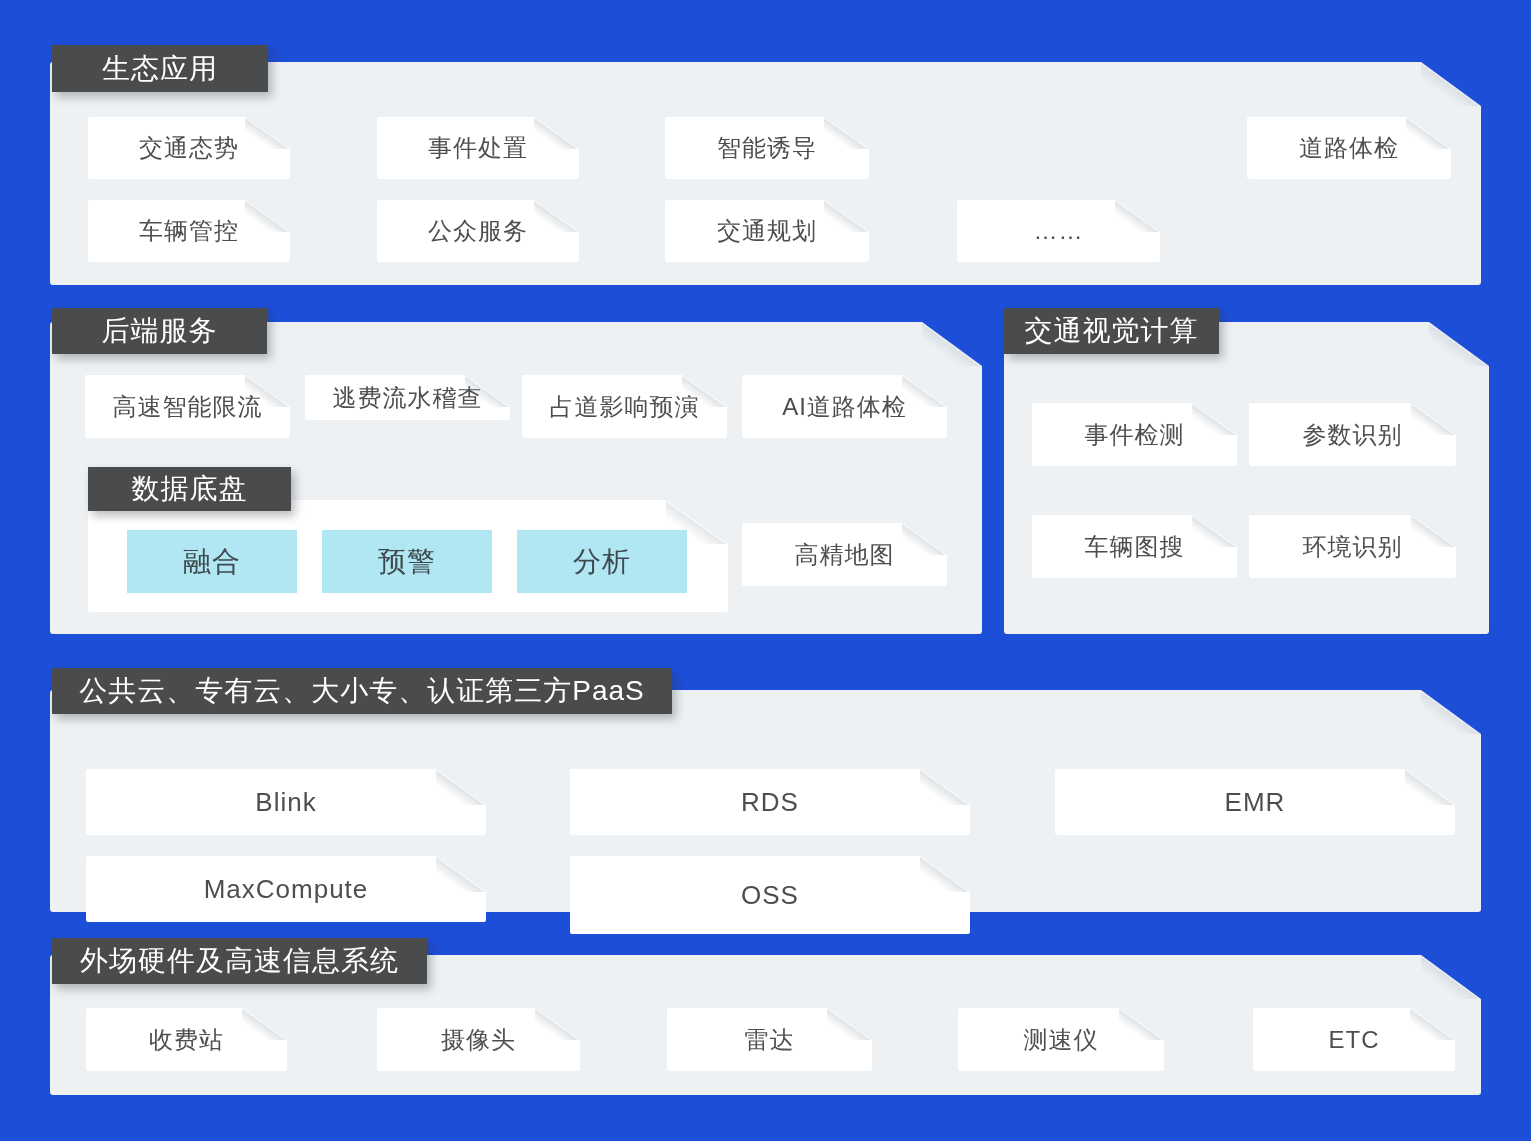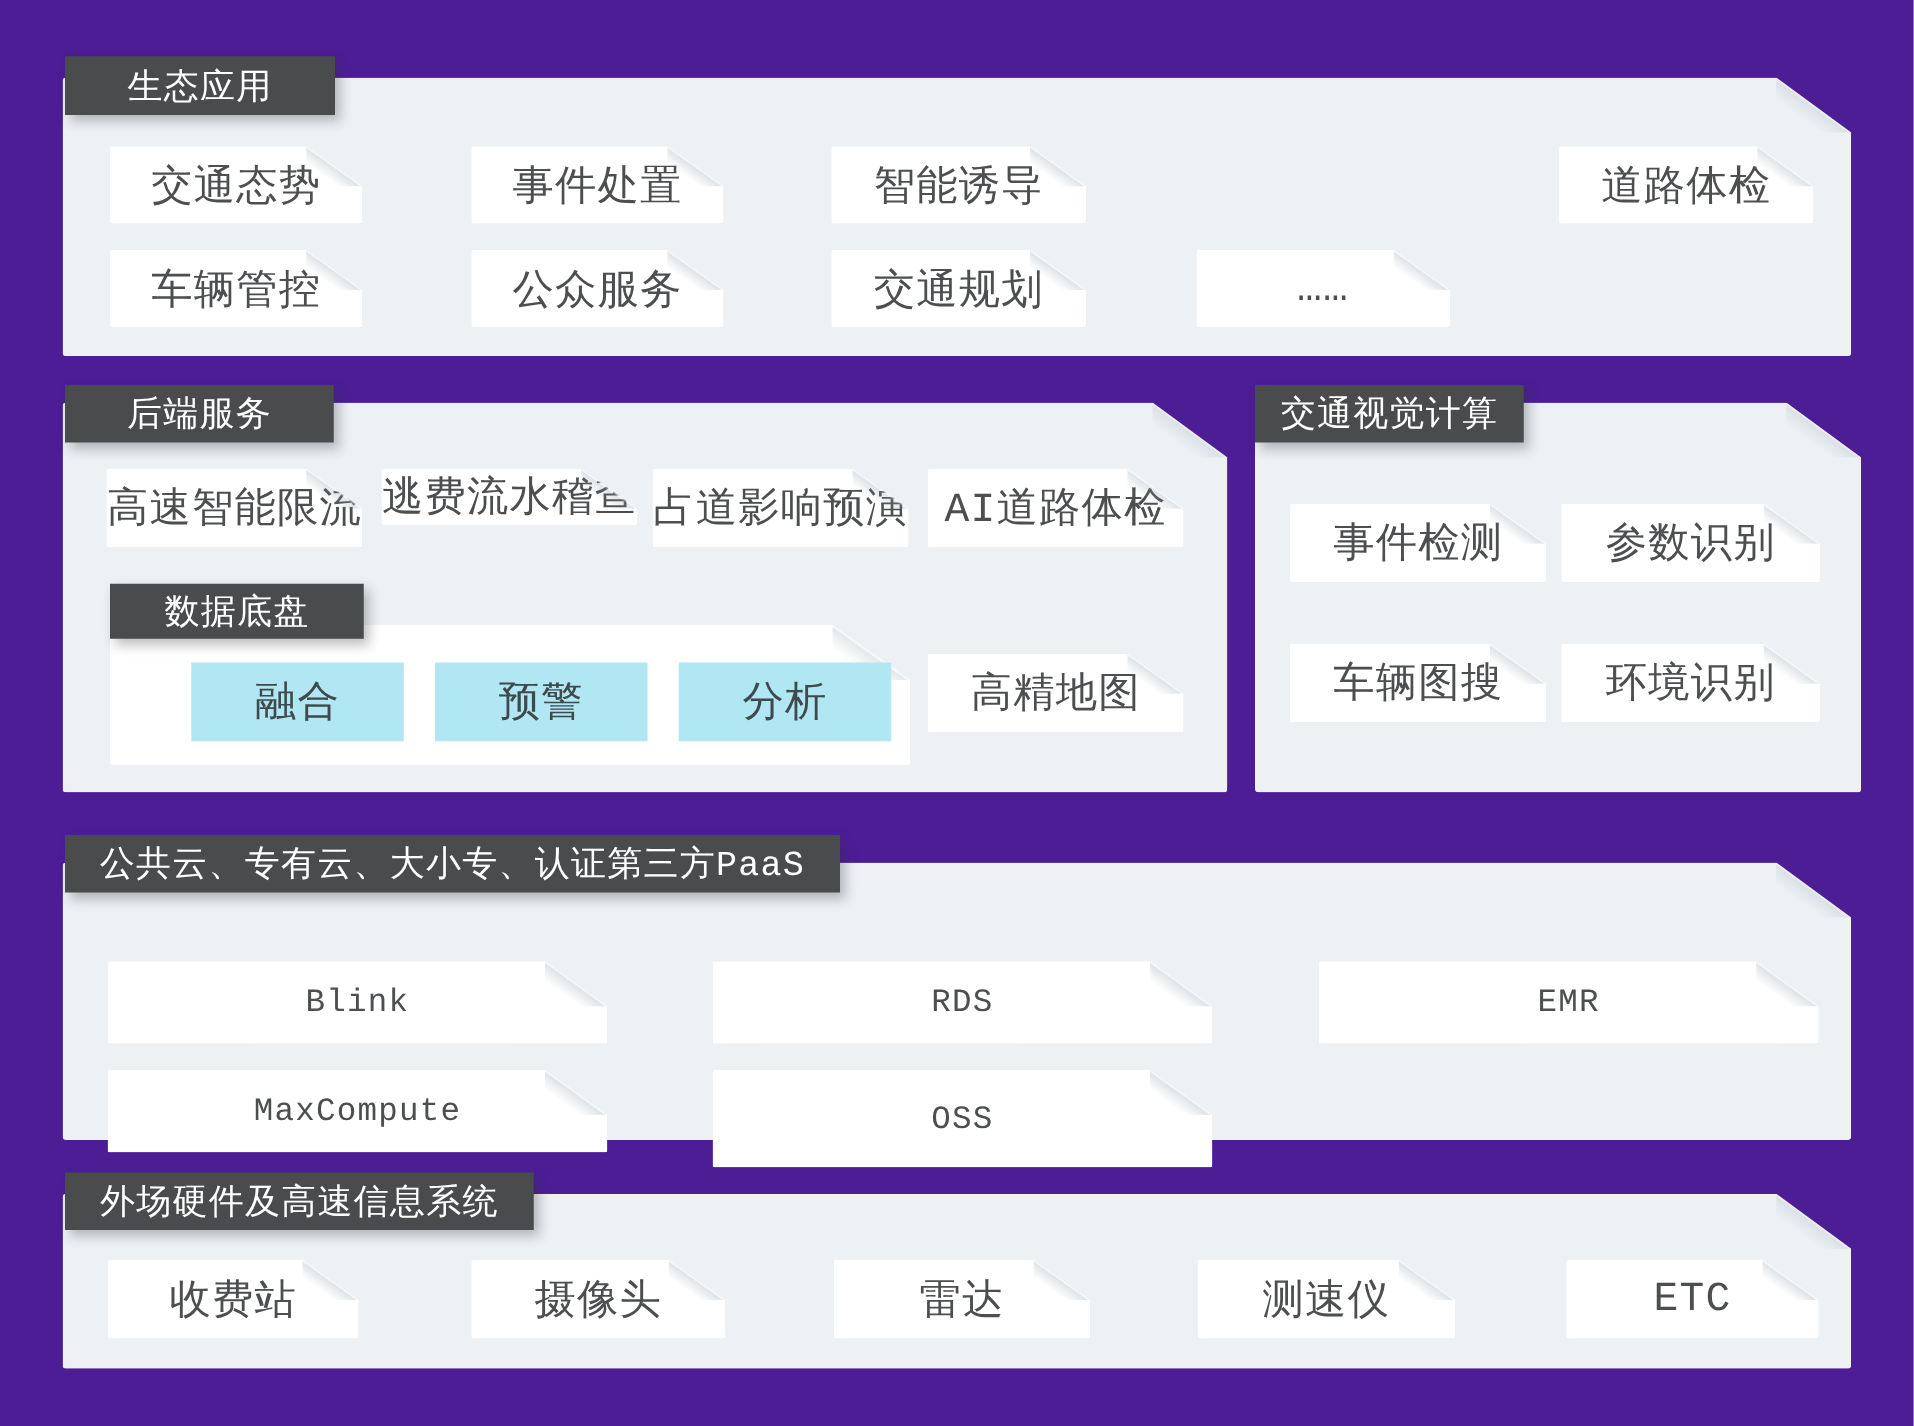--- a/index.html
+++ b/index.html
@@ -1,19 +1,19 @@
 <!DOCTYPE html>
 <html><head>
 <meta charset="utf-8">
 <style>
   html,body{margin:0;padding:0;background:#f9fafb;}
   .stage{
     position:relative;width:1531px;height:1141px;overflow:hidden;
-    background:#4c1d95;
-    font-family:Liberation Mono, monospace;
+    background:#1d4ed8;
+    font-family:Liberation Sans, sans-serif;
   }
   
   .panel{
     position:absolute;background:#edf1f4;z-index:1;border-radius:3px;
     clip-path:polygon(0 0, calc(100% - 60px) 0, 100% 44px, 100% 100%, 0 100%);
     filter:drop-shadow(2px 3px 4px rgba(60,70,80,0.10));
   }
   .panel::after{
     content:"";position:absolute;top:0;right:0;width:60px;height:44px;
     background:linear-gradient(to top right,
@@ -24,21 +24,21 @@
   .tab{
     position:absolute;z-index:4;background:#4a4b4d;color:#ffffff;
     display:flex;align-items:center;justify-content:center;
     font-size:28px;letter-spacing:1px;
     box-shadow:4px 5px 9px rgba(50,50,55,0.32);
   }
   
   .card{
     position:absolute;background:#ffffff;z-index:2;border-radius:2px;
     display:flex;align-items:center;justify-content:center;
-    font-size:33px;color:#4c4e50;letter-spacing:1px;
+    font-size:24px;color:#4c4e50;letter-spacing:1px;
     clip-path:polygon(0 0, calc(100% - 45px) 0, 100% 32px, 100% 100%, 0 100%);
     filter:drop-shadow(2px 3px 3px rgba(60,70,80,0.13));
   }
   .card::after{
     content:"";position:absolute;top:0;right:0;width:45px;height:32px;
     background:linear-gradient(to top right,
       rgba(255,255,255,0) 28%, rgba(140,152,162,0.26) 47%,
       rgba(255,255,255,0.55) 50%, rgba(255,255,255,0) 51%);
   }
   .card.big{
@@ -56,21 +56,21 @@
   .subpanel::after{
     content:"";position:absolute;top:0;right:0;width:62px;height:44px;
     background:linear-gradient(to top right,
       rgba(255,255,255,0) 28%, rgba(140,152,162,0.22) 47%,
       rgba(255,255,255,0.55) 50%, rgba(255,255,255,0) 51%);
   }
   
   .cyan{
     position:absolute;background:#b1e7f2;z-index:3;
     display:flex;align-items:center;justify-content:center;
-    font-size:33px;color:#3f4a4e;letter-spacing:1px;margin-left:26px;
+    font-size:28px;color:#3f4a4e;letter-spacing:1px;
   }
 </style>
 </head>
 <body>
 
 <div class="stage">
 
   <div class="panel" style="left:50px;top:62px;width:1431px;height:223px"></div>
   <div class="tab" style="left:52px;top:45px;width:216px;height:47px">生态应用</div>
 

